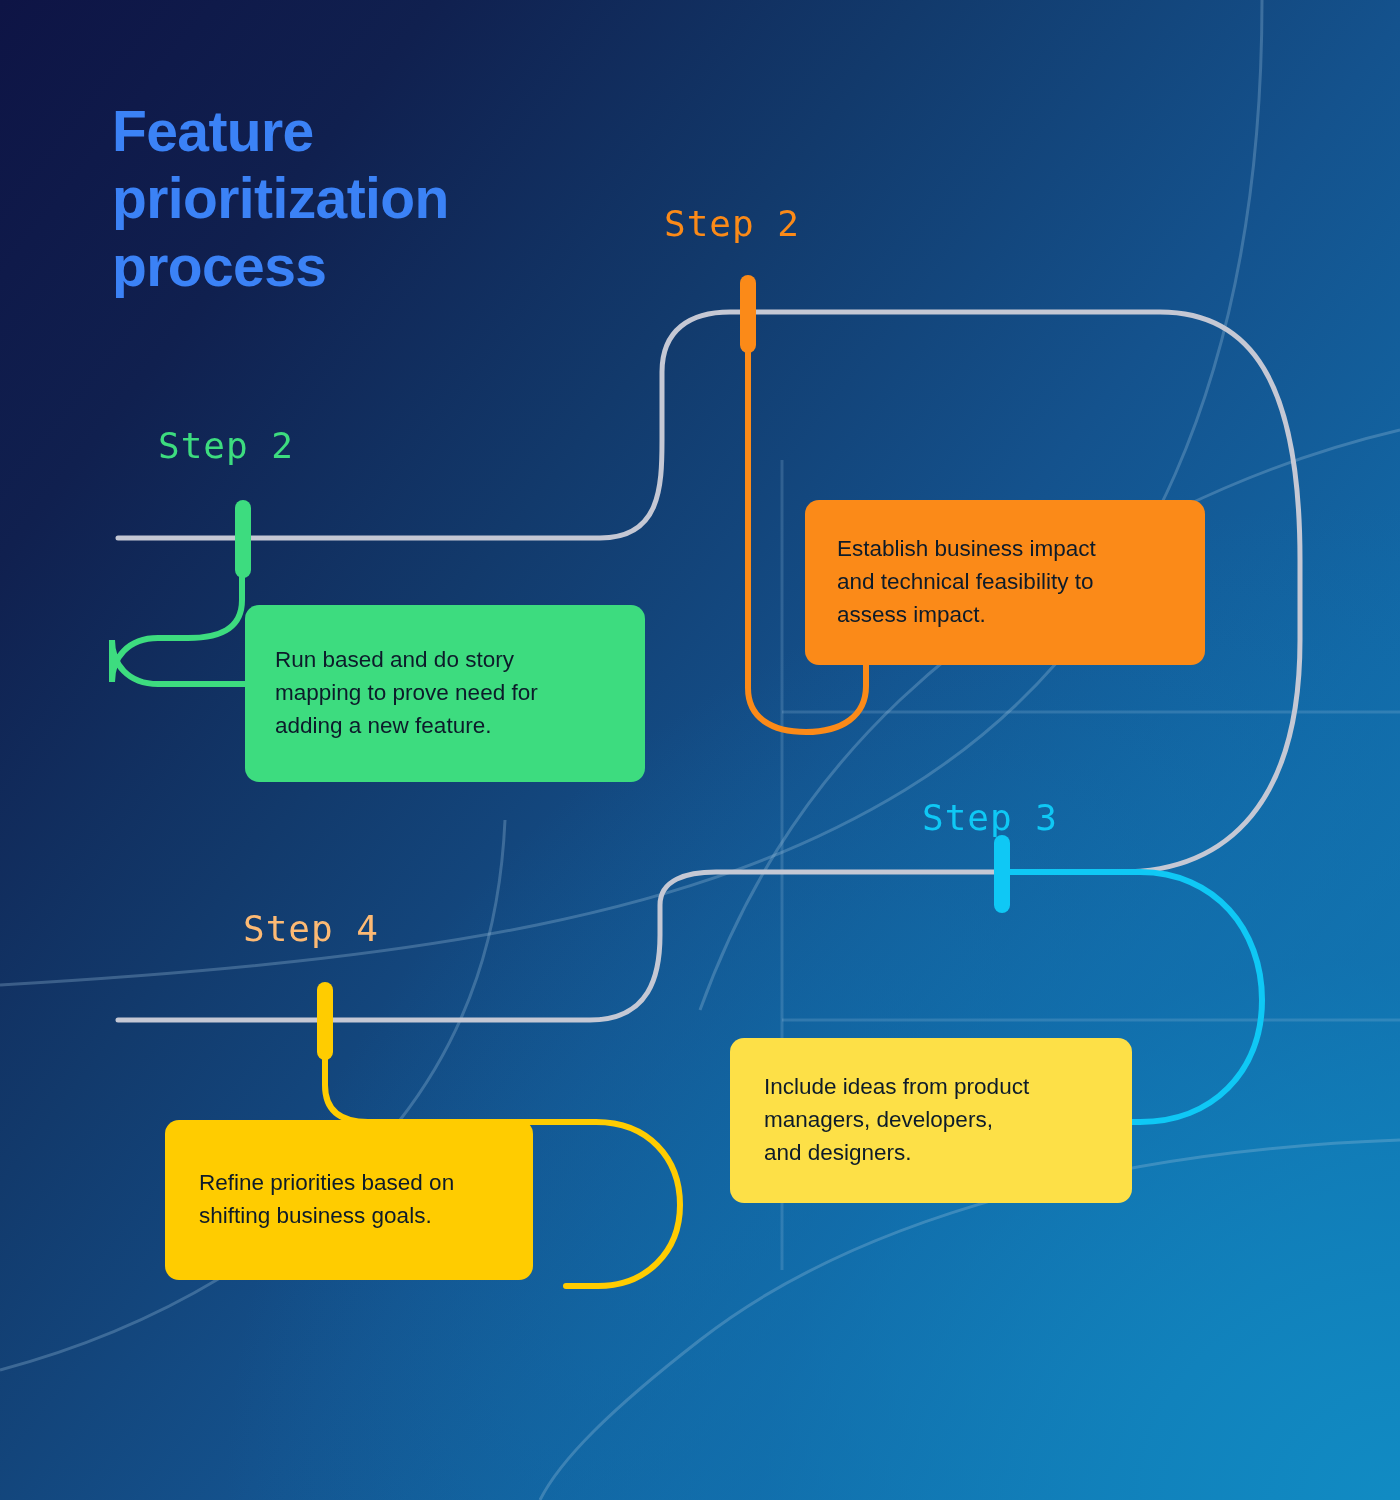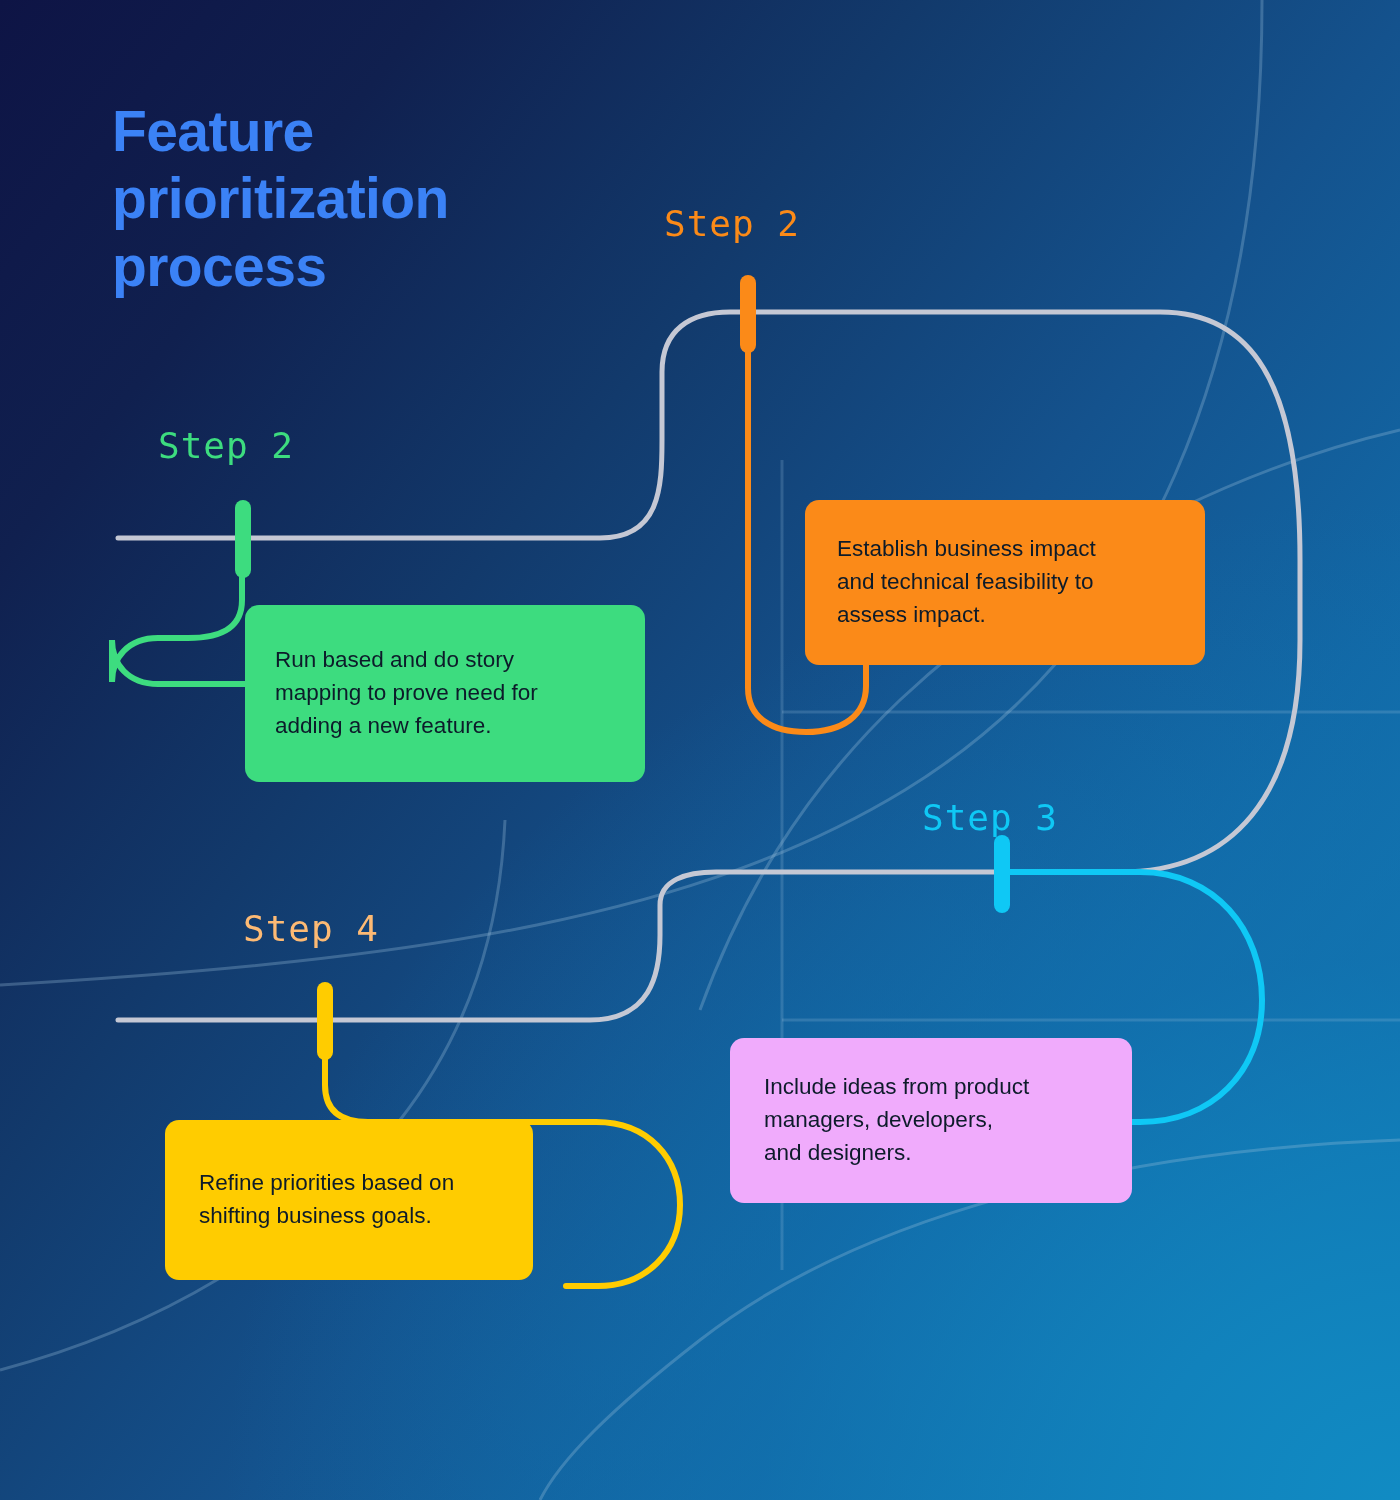--- a/index.html
+++ b/index.html
@@ -110,21 +110,21 @@
   <div class="steplabel" style="left:664px;top:203px;color:#FB8A18;">Step 2</div>
   <div class="tick" style="left:740px;top:275px;width:16px;height:78px;background:#FB8A18;"></div>
   <div class="card" style="left:805px;top:500px;width:400px;height:165px;background:#FB8A18;padding:0 32px;">
     <span>Establish business impact
 and technical feasibility to
 assess impact.</span>
   </div>
 
   <div class="steplabel" style="left:922px;top:765px;color:#0FC8F5;margin-top:32px;">Step 3</div>
   <div class="tick" style="left:994px;top:835px;width:16px;height:78px;background:#0FC8F5;"></div>
-  <div class="card" style="left:730px;top:1038px;width:402px;height:165px;background:#f0abfc;padding:0 34px;">
+  <div class="card" style="left:730px;top:1038px;width:402px;height:165px;background:#fde047;padding:0 34px;">
     <span>Include ideas from product
 managers, developers,
 and designers.</span>
   </div>
 
   <div class="steplabel" style="left:243px;top:908px;color:#fdba74;">Step 4</div>
   <div class="tick" style="left:317px;top:982px;width:16px;height:78px;background:#FFCC00;"></div>
   <div class="card" style="left:165px;top:1120px;width:368px;height:160px;background:#FFCC00;padding:0 34px;">
     <span>Refine priorities based on
 shifting business goals.</span>

